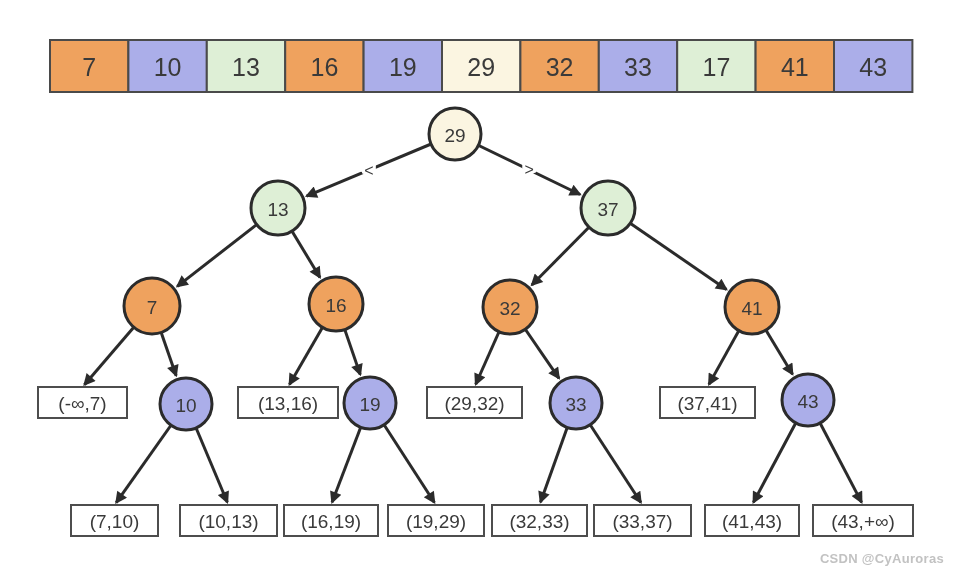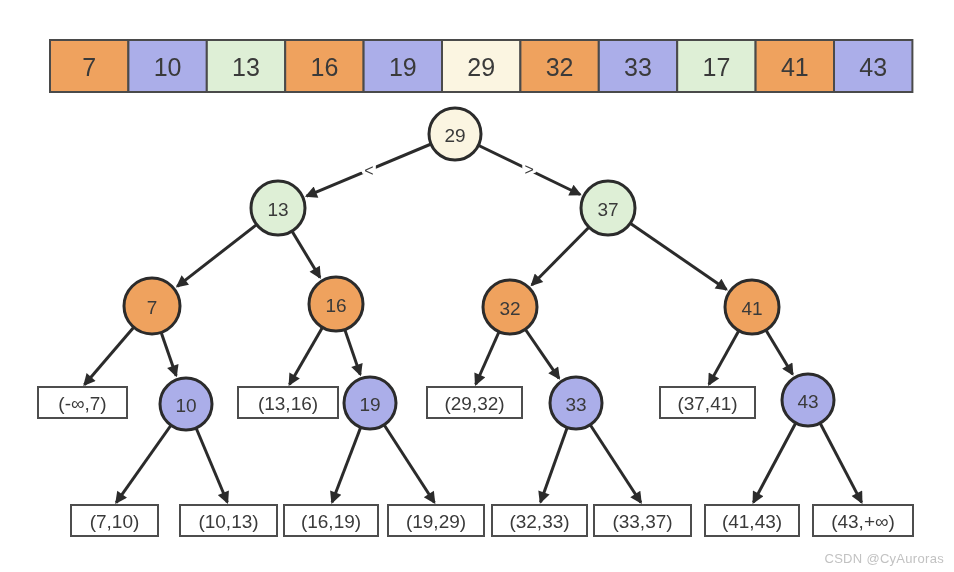--- a/index.html
+++ b/index.html
@@ -14,20 +14,21 @@
     overflow: hidden;
   }
   svg text { font-family: "Liberation Sans", "DejaVu Sans", sans-serif; }
   .watermark {
     position: absolute;
     right: 10px; bottom: 6px;
     font-size: 13px;
     color: #c2c2c2;
     letter-spacing: 0.3px;
     user-select: none;
+    font-weight: bold;
   }
 </style>
 </head>
 <body>
 
 <div class="stage">
   <svg id="diagram" width="954" height="572" viewBox="0 0 954 572">
       <defs>
         <marker id="arrow" viewBox="0 0 10 10" refX="8.5" refY="5" markerWidth="5" markerHeight="4" orient="auto-start-reverse">
           <path d="M0,0 L10,5 L0,10 z" fill="#2B2B2B"></path>

